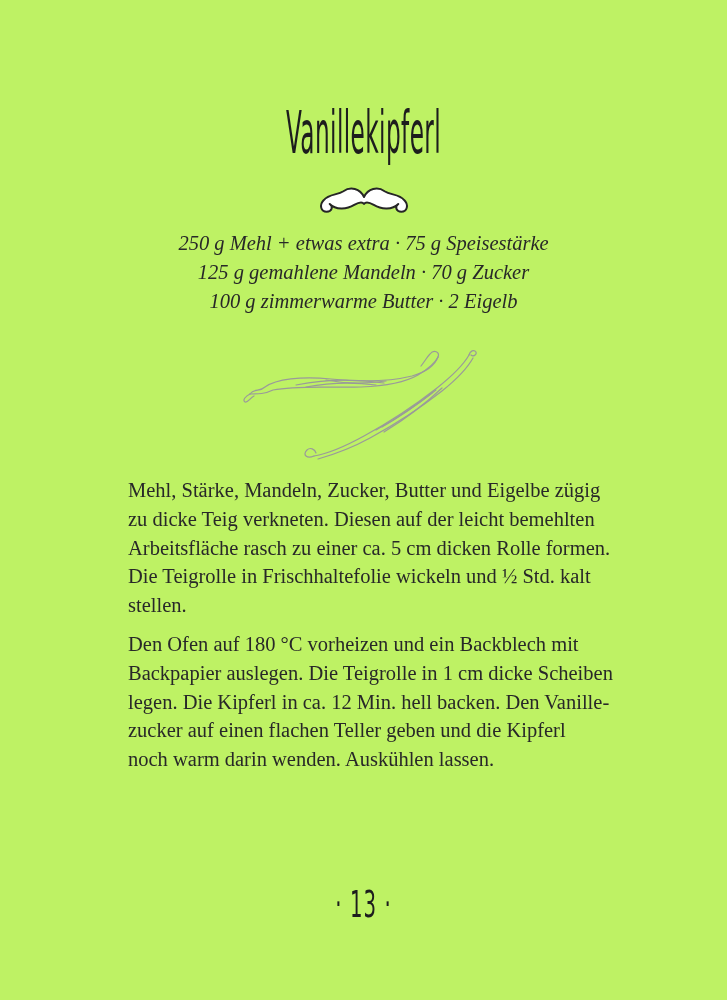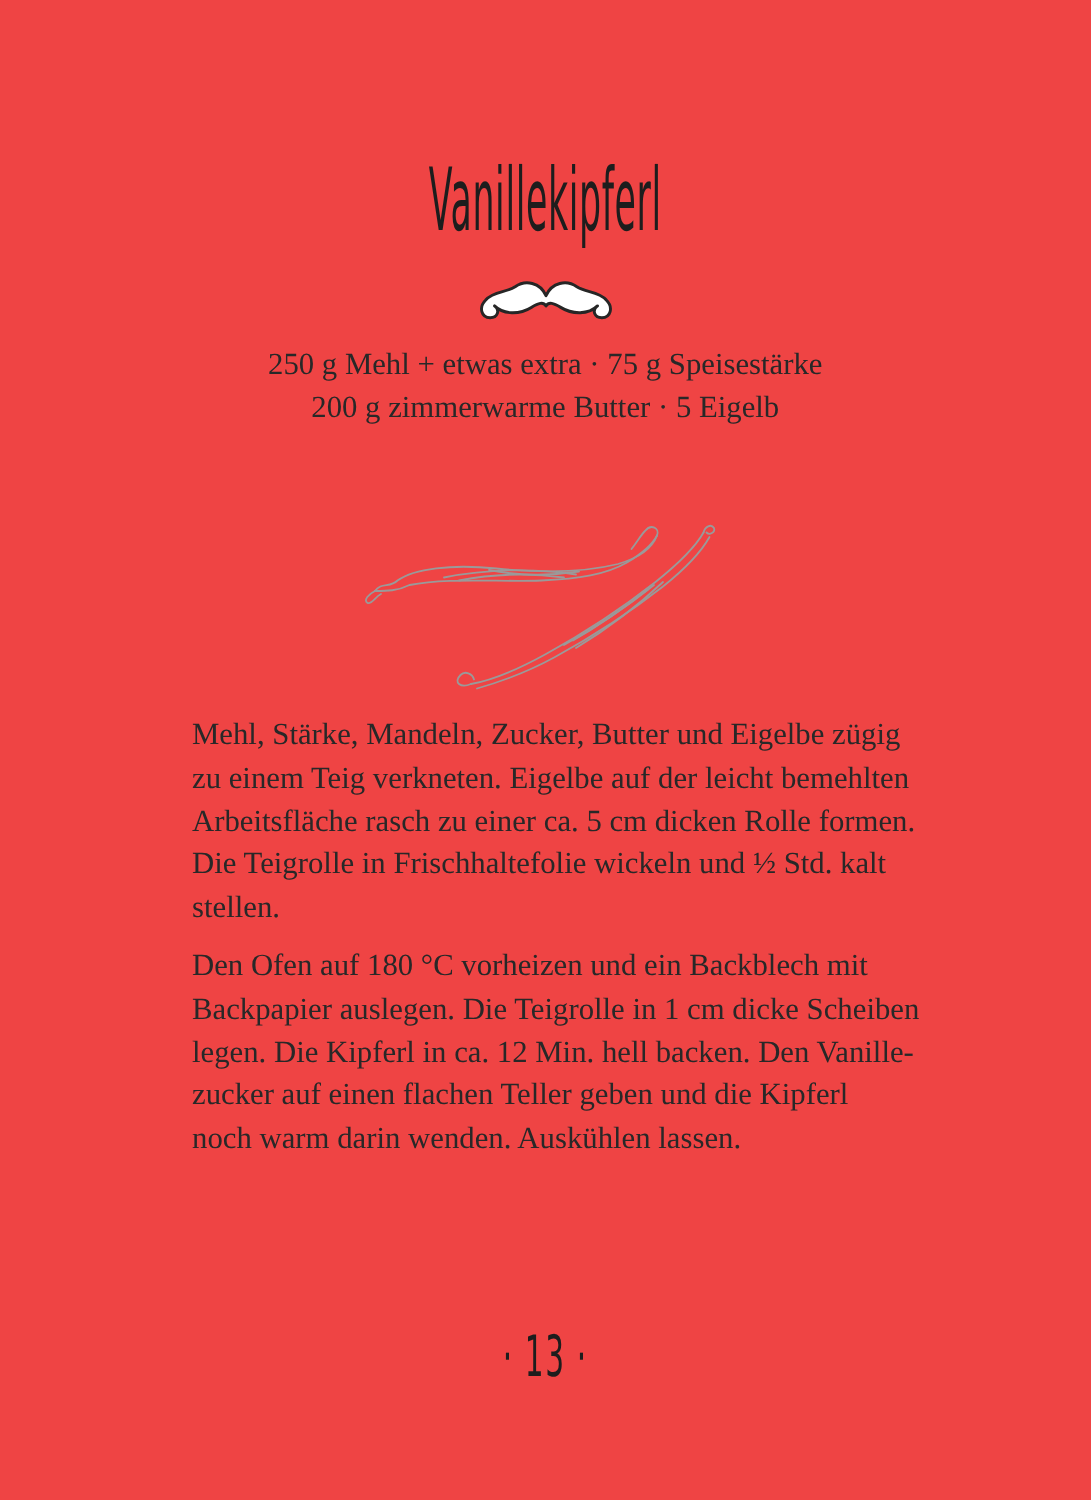--- a/index.html
+++ b/index.html
@@ -4,21 +4,21 @@
 <style>
   html, body {
     margin: 0;
     padding: 0;
     background: #ffffff;
   }
   .page {
     position: relative;
     width: 727px;
     height: 1000px;
-    background: #ef4444;
+    background: #bef264;
     overflow: hidden;
     font-family: "Liberation Serif", serif;
     color: #262626;
   }
 
   
   .recipe-title {
     position: absolute;
     top: 102px;
     left: 0;
@@ -46,20 +46,21 @@
 
   .ingredients {
     position: absolute;
     top: 229px;
     left: 0;
     width: 727px;
     text-align: center;
     font-size: 20.5px;
     line-height: 29px;
     color: #282828;
+    font-style: italic;
   }
   .ingredients .line { white-space: nowrap; }
 
   .pods-wrap {
     position: absolute;
     top: 348px;
     left: 236px;
     width: 262px;
     height: 118px;
   }
@@ -111,21 +112,22 @@
                C 68 26, 79 26, 85 20
                C 81 23, 83 28, 88 28
                C 94 28, 96 21, 91 16
                C 86 10, 77 11, 71 7
                C 64 2, 54 4, 50 13 Z" fill="#ffffff" stroke="#262626" stroke-width="2" stroke-linejoin="round"></path>
     </svg>
   </div>
 
   <div class="ingredients">
       <div class="line">250 g Mehl + etwas extra · 75 g Speisestärke</div>
-      <div class="line">200 g zimmerwarme Butter · 5 Eigelb</div>
+      <div class="line">125 g gemahlene Mandeln · 70 g Zucker</div>
+      <div class="line">100 g zimmerwarme Butter · 2 Eigelb</div>
     </div>
 
   <div class="pods-wrap">
     <svg width="262" height="118" viewBox="0 0 262 118" aria-hidden="true" fill="none" stroke="#9a9a9a" stroke-width="1.2" stroke-linecap="round">
 
       <path d="M14 46 C 18 40, 24 44, 29 39 C 40 31, 65 28, 95 31 C 125 34, 152 34, 176 28 C 190 24, 199 17, 202 9"></path>
       <path d="M14 46 C 22 46, 29 46, 37 42 C 62 37, 95 40, 125 39 C 150 38, 168 35, 182 27 C 192 21, 199 15, 202 9"></path>
       <path d="M202 9 C 204 4, 198 1, 194 6 C 191 9, 189 13, 185 18"></path>
       <path d="M14 46 C 10 48, 6 52, 9 54 C 12 55, 14 50, 18 48"></path>
       <path d="M60 37 C 90 31, 122 31, 148 35"></path>
@@ -138,21 +140,21 @@
       <path d="M233 7 C 234 3, 238 1, 240 4 C 241 7, 237 9, 235 7"></path>
       <path d="M200 42 C 180 58, 158 72, 140 82"></path>
       <path d="M196 45 C 178 59, 160 71, 146 79"></path>
       <path d="M206 40 C 188 57, 166 73, 148 84"></path>
     </svg>
   </div>
 
   <div class="instructions">
     <div class="paragraph">
         <div class="line">Mehl, Stärke, Mandeln, Zucker, Butter und Eigelbe zügig</div>
-        <div class="line">zu einem Teig verkneten. Eigelbe auf der leicht bemehlten</div>
+        <div class="line">zu dicke Teig verkneten. Diesen auf der leicht bemehlten</div>
         <div class="line">Arbeitsfläche rasch zu einer ca. 5 cm dicken Rolle formen.</div>
         <div class="line">Die Teigrolle in Frischhaltefolie wickeln und ½ Std. kalt</div>
         <div class="line">stellen.</div>
       </div>
     <div class="paragraph">
         <div class="line">Den Ofen auf 180 °C vorheizen und ein Backblech mit</div>
         <div class="line">Backpapier auslegen. Die Teigrolle in 1 cm dicke Scheiben</div>
         <div class="line">legen. Die Kipferl in ca. 12 Min. hell backen. Den Vanille-</div>
         <div class="line">zucker auf einen flachen Teller geben und die Kipferl</div>
         <div class="line">noch warm darin wenden. Auskühlen lassen.</div>

